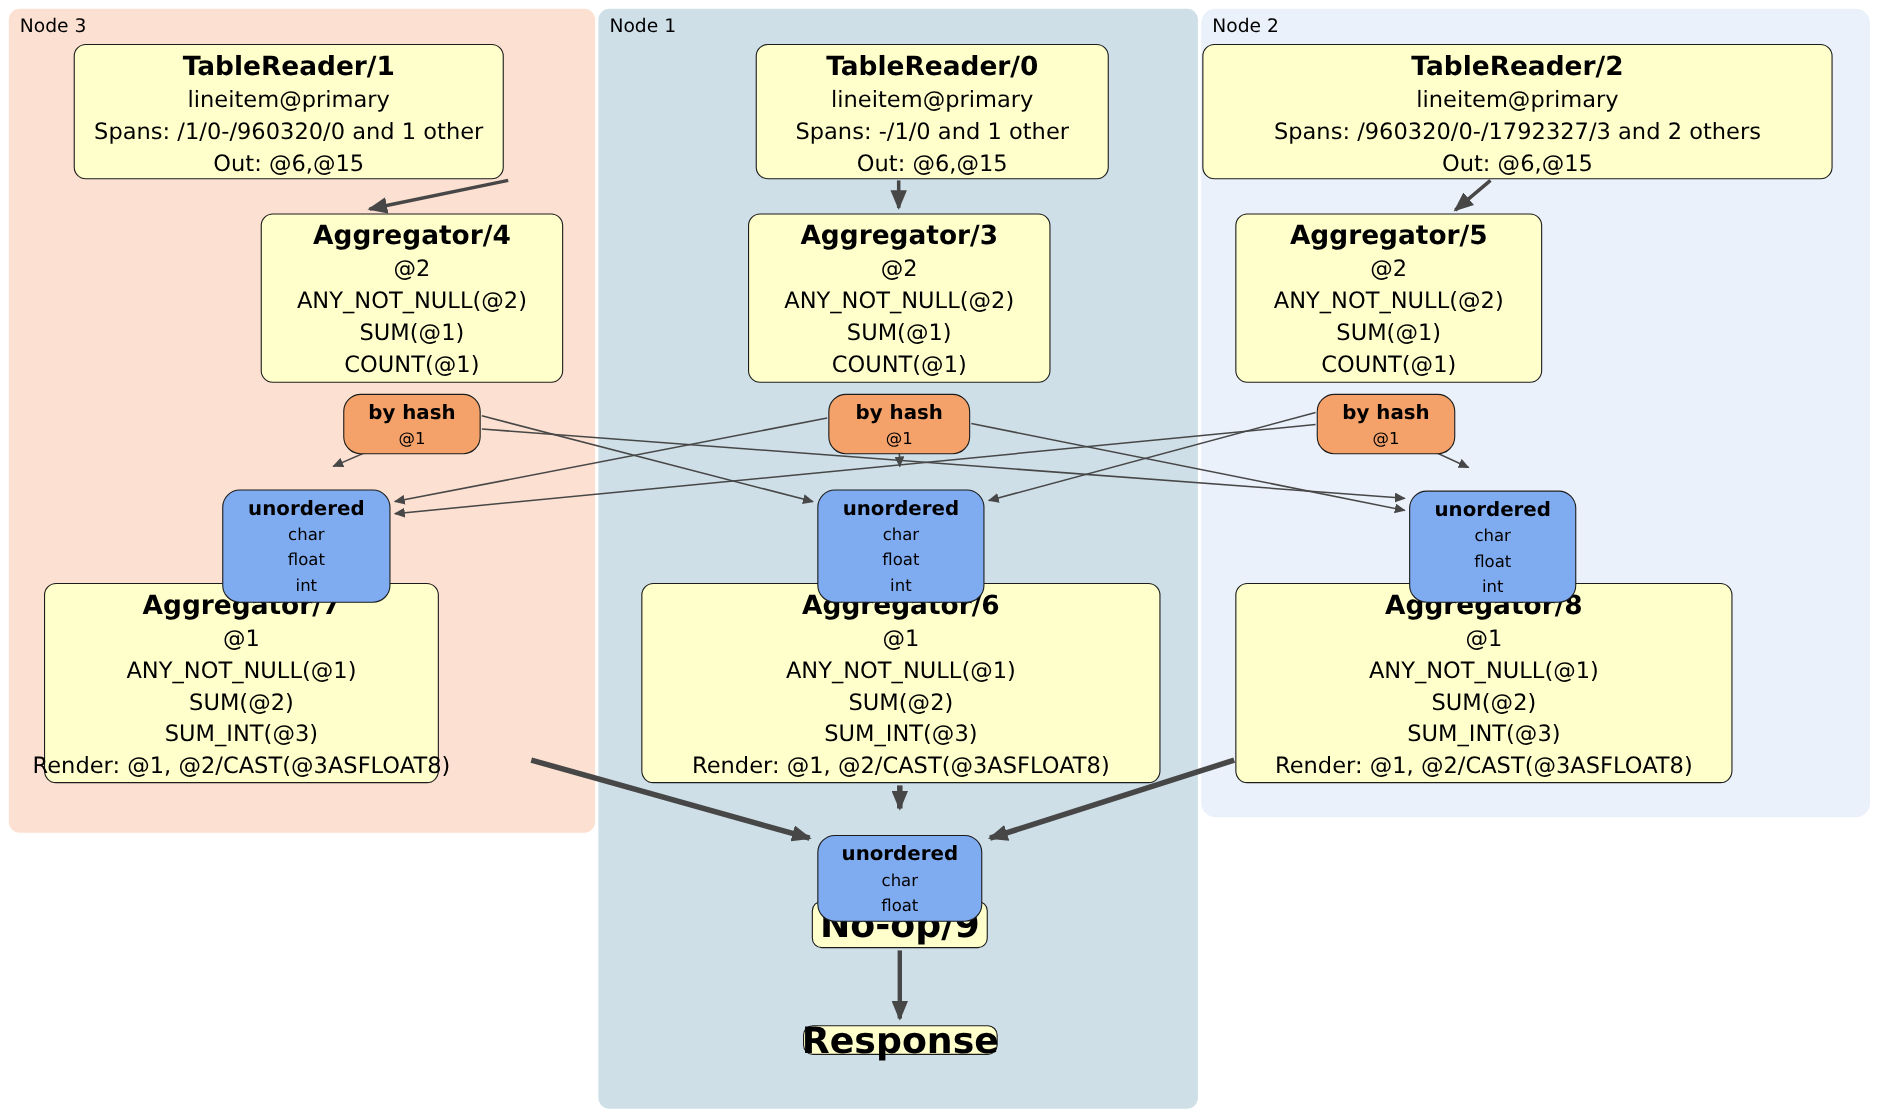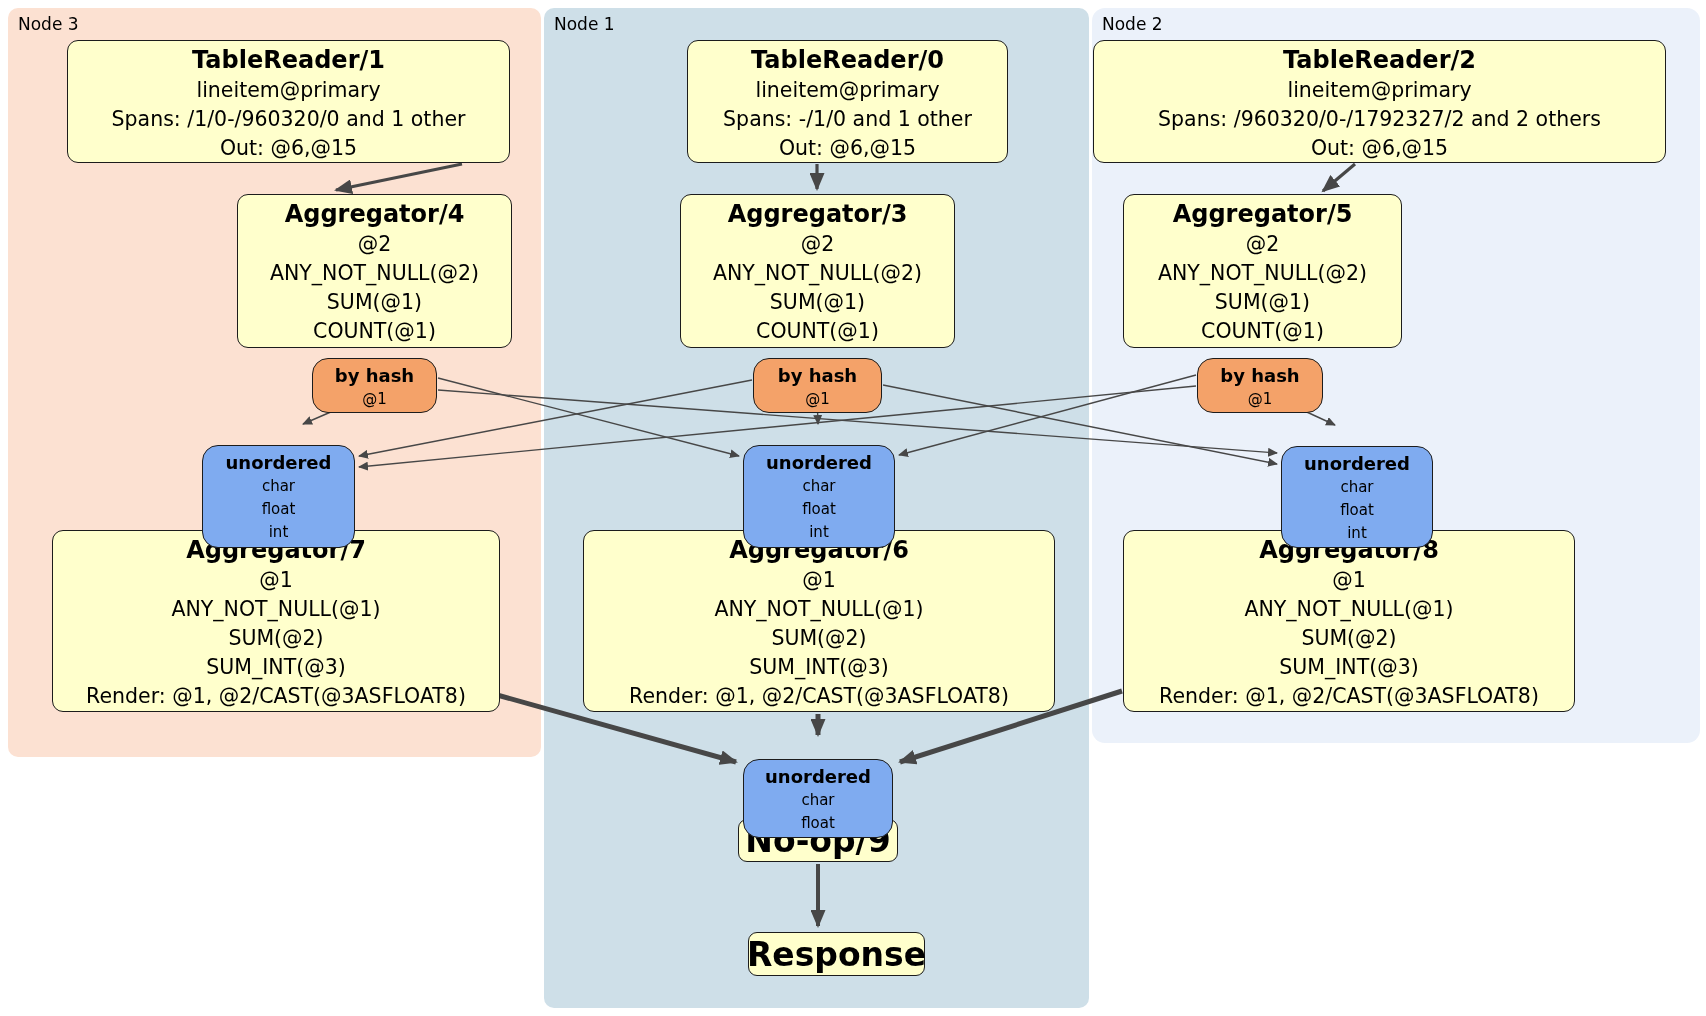--- a/index.html
+++ b/index.html
@@ -26,38 +26,38 @@
   .router.hash{background:var(--c-hash-router);}
   .router.stream{background:var(--c-stream-box);}
   .router .box-title{font-size:18px;line-height:25px;font-weight:bold;white-space:nowrap;}
   .router .box-line{font-size:15px;line-height:23px;white-space:nowrap;}
 
   .smallbox{position:absolute;background:var(--c-box-yellow);border:1.6px solid var(--c-border);
             border-radius:9px;z-index:10;display:flex;align-items:center;justify-content:center;
             box-sizing:border-box;}
   .smallbox .box-title{font-size:33px;font-weight:bold;white-space:nowrap;}
 
-  #box-tr1{left:67px;top:40px;width:443px;height:123px;justify-content:space-between;}
+  #box-tr1{left:67px;top:40px;width:391px;height:123px;justify-content:space-between;}
   #box-tr0{left:657px;top:40px;width:321px;height:123px;margin-left:30px;}
   #box-tr2{left:1093px;top:40px;width:573px;height:123px;}
   #box-agg4{left:237px;top:194px;width:275px;height:154px;}
   #box-agg3{left:680px;top:194px;width:275px;height:154px;}
   #box-agg5{left:1123px;top:194px;width:279px;height:154px;}
   #box-bh3{left:312px;top:340px;width:125px;height:55px;}
   #box-bh1{left:753px;top:340px;width:129px;height:55px;}
   #box-bh2{left:1197px;top:340px;width:126px;height:55px;}
   #box-un3{left:202px;top:427px;width:153px;height:103px;}
   #box-un1{left:743px;top:427px;width:152px;height:103px;}
   #box-un2{left:1281px;top:428px;width:152px;height:102px;}
-  #box-agg7{left:52px;top:530px;width:448px;height:182px;}
+  #box-agg7{left:40px;top:530px;width:359px;height:182px;}
   #box-agg6{left:583px;top:530px;width:472px;height:182px;}
   #box-agg8{left:1123px;top:530px;width:452px;height:182px;}
   #box-unb{left:743px;top:741px;width:150px;height:79px;}
   #box-noop{left:738px;top:819px;width:160px;height:43px;}
-  #box-resp{left:730px;top:932px;width:177px;height:44px;margin-left:18px;}
+  #box-resp{left:730px;top:932px;width:177px;height:27px;}
 </style>
 </head>
 <body>
 
 <div id="stage">
 
   <div class="panel" id="panel-node3">
     <div class="panel-label">Node 3</div>
   </div>
   <div class="panel" id="panel-node1">
@@ -107,21 +107,21 @@
     <div>
         <div class="box-line">lineitem@primary</div>
         <div class="box-line">Spans: -/1/0 and 1 other</div>
         <div class="box-line">Out: @6,@15</div>
       </div>
   </div>
   <div class="opbox" id="box-tr2">
     <div class="box-title">TableReader/2</div>
     <div>
         <div class="box-line">lineitem@primary</div>
-        <div class="box-line">Spans: /960320/0-/1792327/2 and 2 others</div>
+        <div class="box-line">Spans: /960320/0-/1792327/3 and 2 others</div>
         <div class="box-line">Out: @6,@15</div>
       </div>
   </div>
 
   <div class="opbox" id="box-agg4">
     <div class="box-title">Aggregator/4</div>
     <div>
         <div class="box-line">@2</div>
         <div class="box-line">ANY_NOT_NULL(@2)</div>
         <div class="box-line">SUM(@1)</div>

